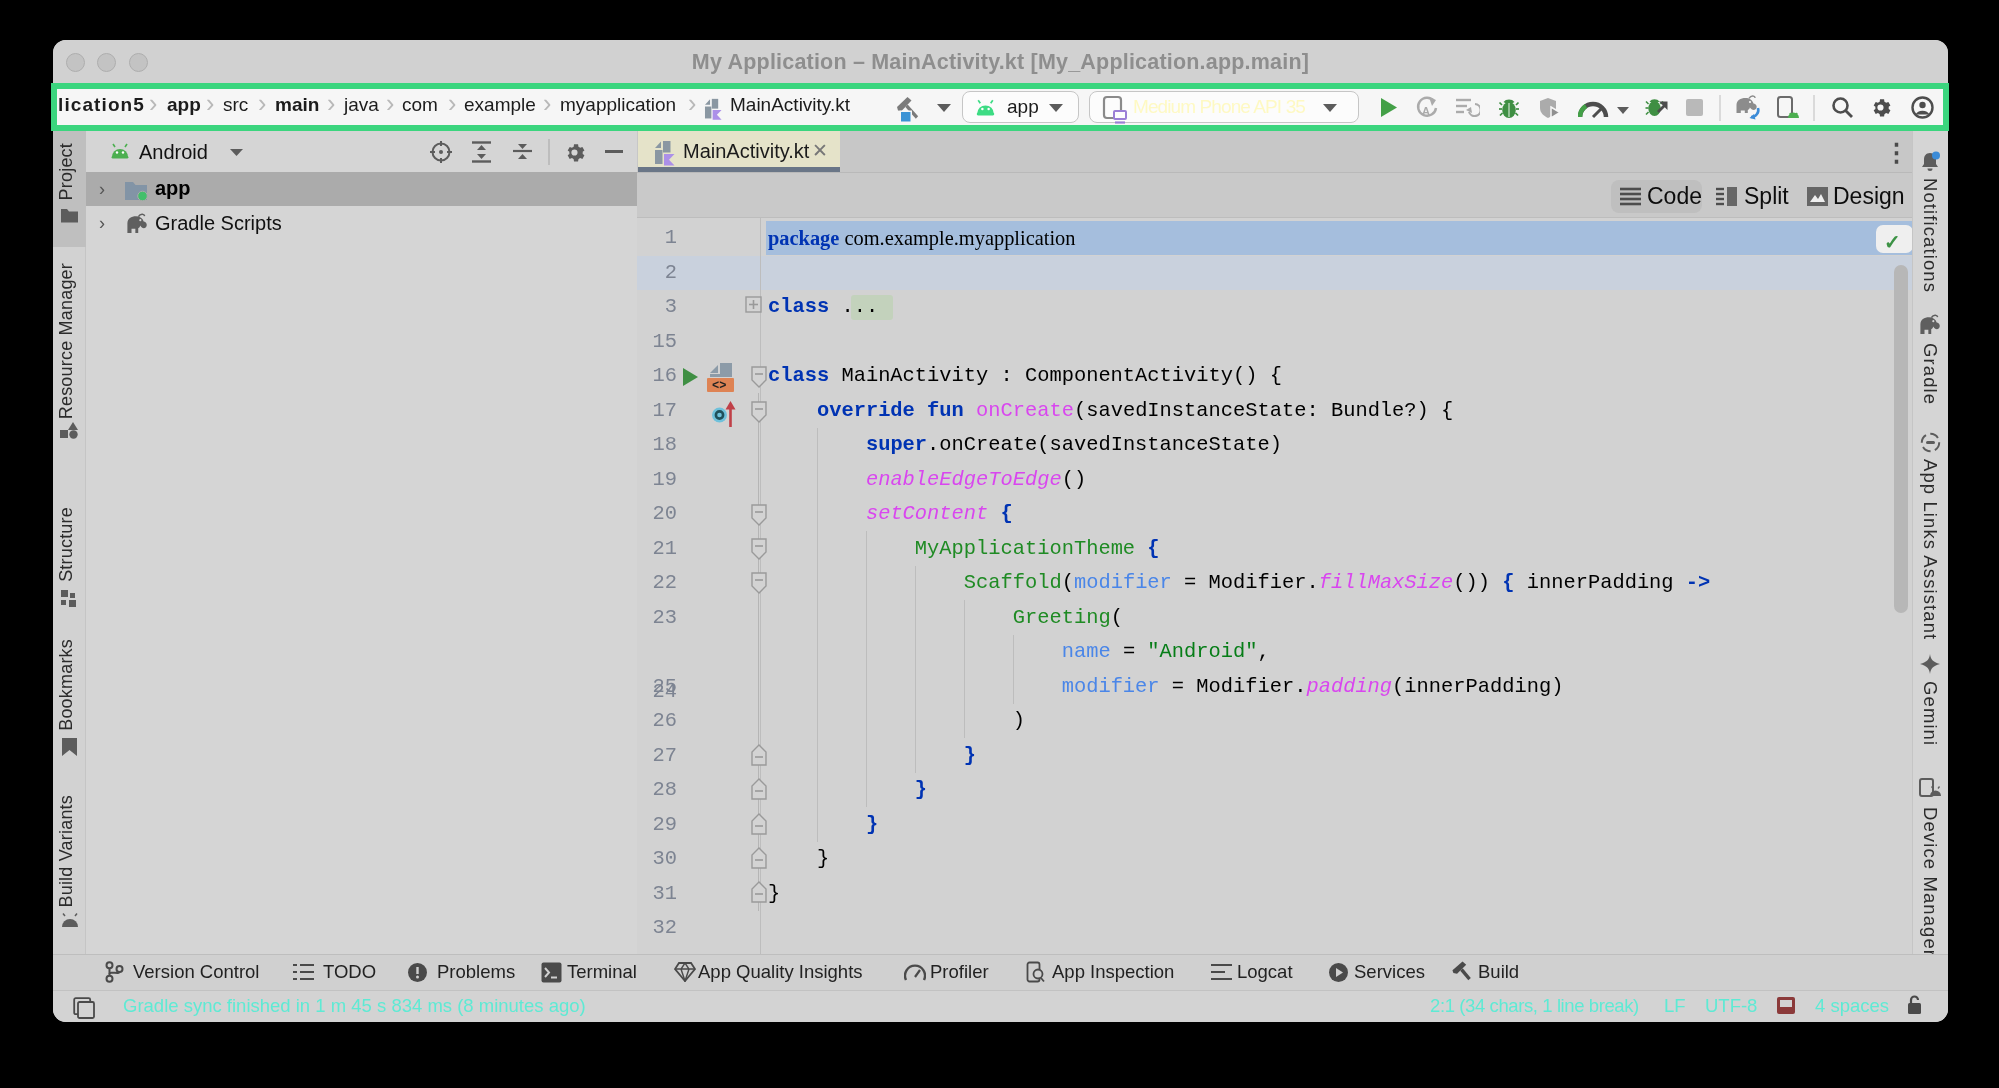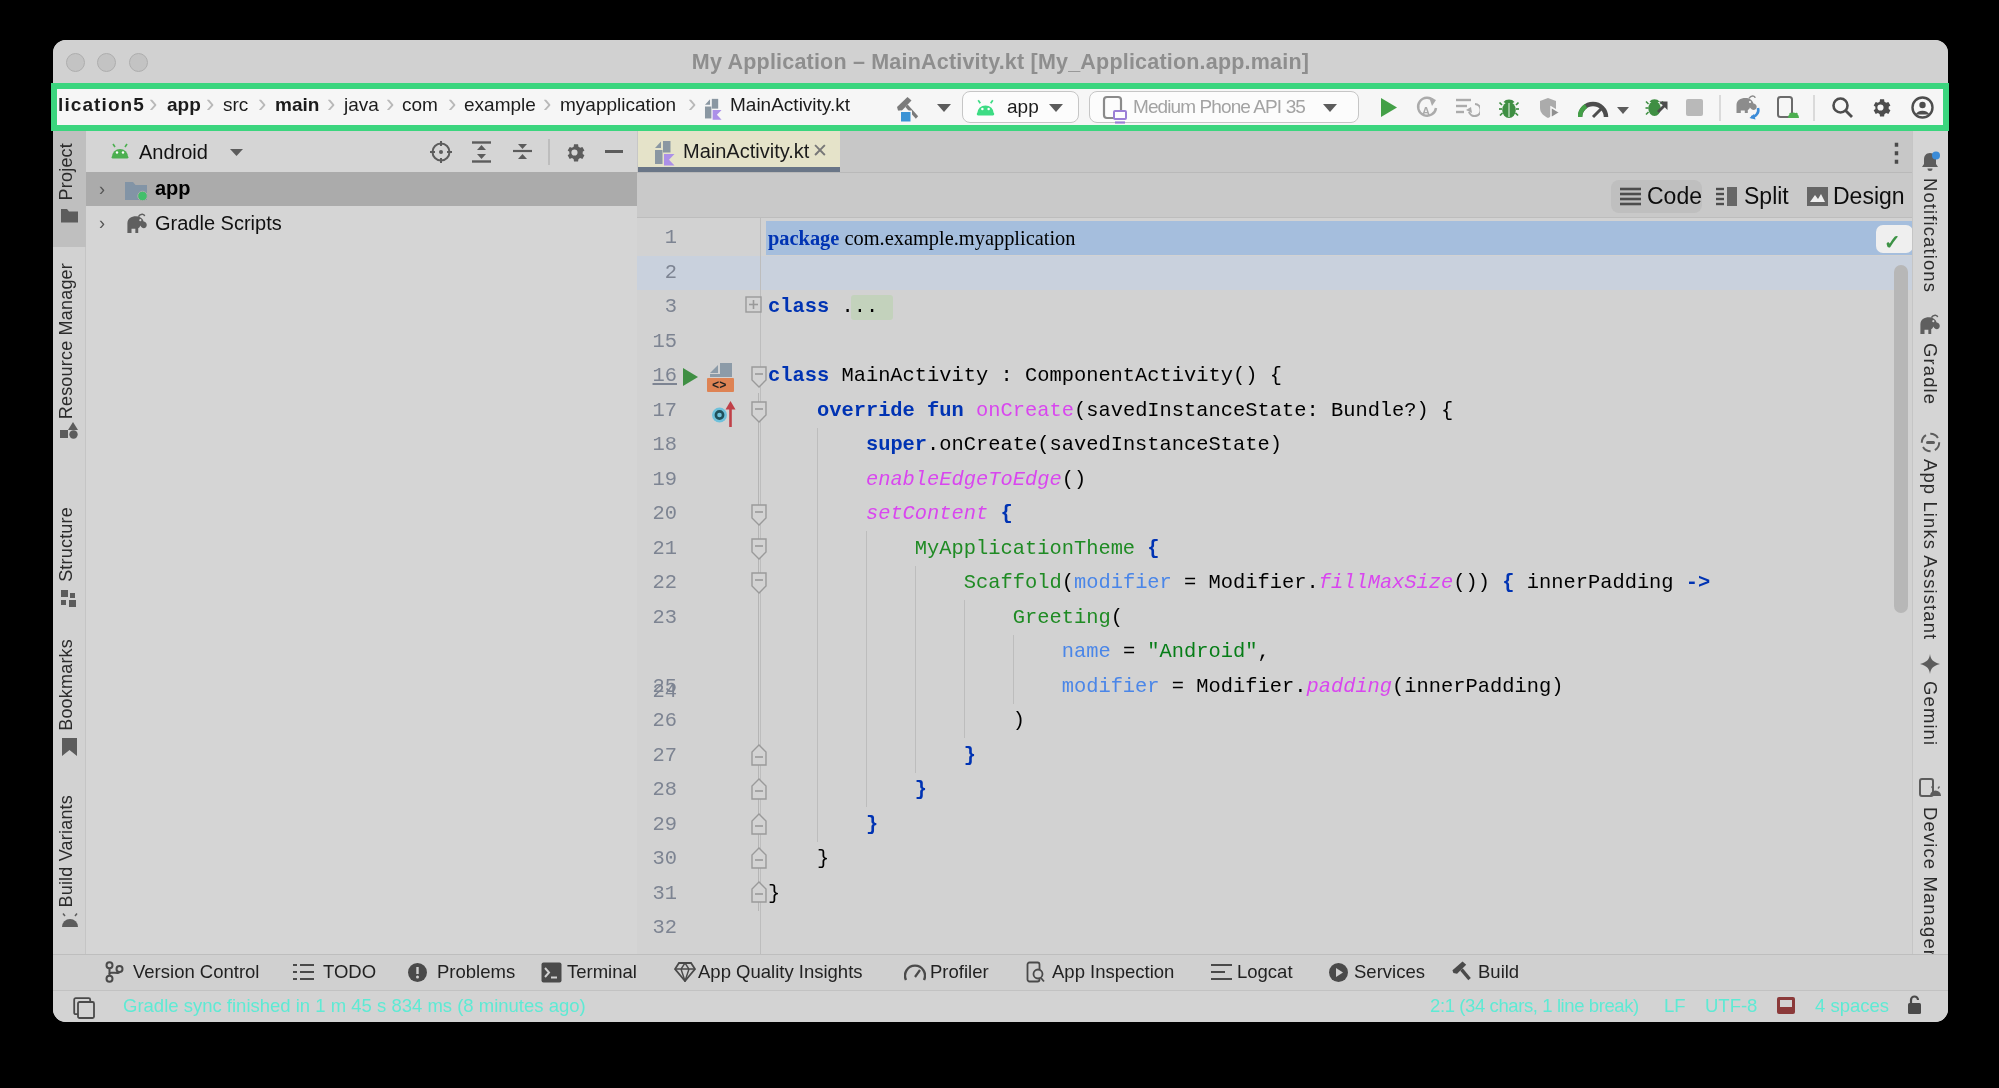--- a/index.html
+++ b/index.html
@@ -114,21 +114,21 @@
   </div>
 
 <div class="abs combo" style="left:1089px;width:270px;"></div>
 <div class="abs" style="left:1102px;top:95px;">
     <svg width="27" height="29" viewBox="0 0 27 29">
       <rect x="2" y="2" width="17" height="21" rx="3" fill="none" stroke="#8a8a8a" stroke-width="2.2"></rect>
       <rect x="12" y="16" width="12" height="8" rx="1" fill="#FDFDFD" stroke="#9B7FD6" stroke-width="2"></rect>
       <line x1="13" y1="27.5" x2="23" y2="27.5" stroke="#9B7FD6" stroke-width="2.2"></line>
     </svg>
   </div>
-<div class="abs" style="left:1133px;top:96px;font-size:19px;color:#a3a3a3;letter-spacing:-0.9px;">Medium Phone API 35</div>
+<div class="abs" style="left:1133px;top:96px;font-size:19px;color:#fef9c3;letter-spacing:-0.9px;">Medium Phone API 35</div>
 <div class="abs" style="left:1322px;top:103px;">
     <svg width="16" height="10" viewBox="0 0 16 10">
       <path d="M1 1 L8 9 L15 1 Z" fill="#5c5c5c"></path>
     </svg>
   </div>
 
 <div class="abs" style="left:1379px;top:97px;">
     <svg width="19" height="21" viewBox="0 0 19 21">
       <path d="M2 1 L18 10.5 L2 20 Z" fill="#43A047"></path>
     </svg>
@@ -397,21 +397,21 @@
 
 <div class="abs" style="left:637px;top:218px;width:1275px;height:736px;background:#D2D2D2;"></div>
 <div class="abs" style="left:766px;top:221px;width:1146px;height:34px;background:#A5BEDD;"></div>
 <div class="abs" style="left:637px;top:255.5px;width:1275px;height:34px;background:#C9D1DD;"></div>
 <div class="abs" style="left:851px;top:295px;width:42px;height:25px;background:#C3D2BC;border-radius:3px;"></div>
 <div class="abs" style="left:760px;top:218px;width:1px;height:736px;background:#BDBDBD;"></div>
 <div class="abs ln" style="left:637px;top:221.0px;">1</div>
 <div class="abs ln" style="left:637px;top:255.5px;">2</div>
 <div class="abs ln" style="left:637px;top:290.0px;">3</div>
 <div class="abs ln" style="left:637px;top:324.5px;">15</div>
-<div class="abs ln" style="left:637px;top:359.0px;text-decoration:underline;">16</div>
+<div class="abs ln" style="left:637px;top:359.0px;">16</div>
 <div class="abs ln" style="left:637px;top:393.5px;">17</div>
 <div class="abs ln" style="left:637px;top:428.0px;">18</div>
 <div class="abs ln" style="left:637px;top:462.5px;">19</div>
 <div class="abs ln" style="left:637px;top:497.0px;">20</div>
 <div class="abs ln" style="left:637px;top:531.5px;">21</div>
 <div class="abs ln" style="left:637px;top:566.0px;">22</div>
 <div class="abs ln" style="left:637px;top:600.5px;">23</div>
 <div class="abs ln" style="left:637px;top:635.0px;margin-top:40px;">24</div>
 <div class="abs ln" style="left:637px;top:669.5px;">25</div>
 <div class="abs ln" style="left:637px;top:704.0px;">26</div>

